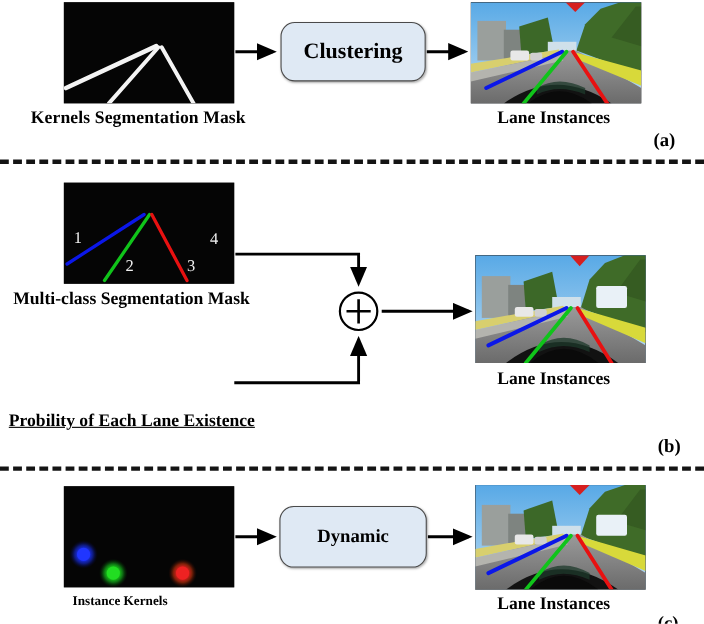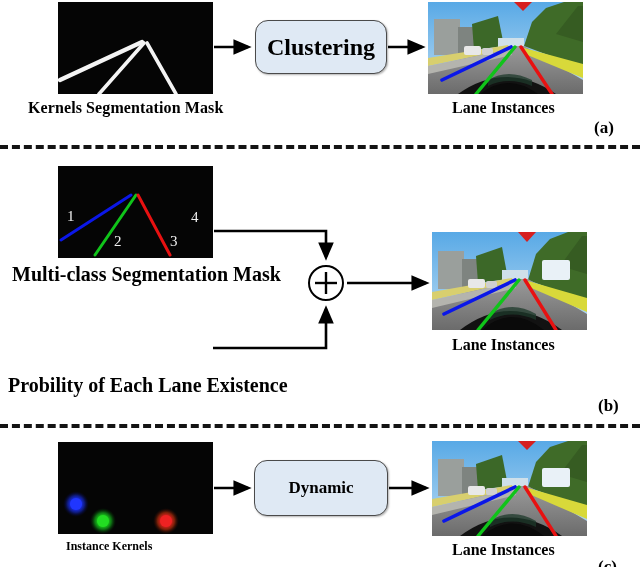--- a/index.html
+++ b/index.html
@@ -100,21 +100,21 @@
     <svg width="155" height="92" viewBox="0 0 155 92">
       <rect x="0" y="0" width="155" height="92" fill="#050505"></rect>
       <line x1="84" y1="40" x2="2" y2="78" stroke="#f4f4f4" stroke-width="4.2" stroke-linecap="round"></line>
       <line x1="86" y1="41" x2="41" y2="92" stroke="#f4f4f4" stroke-width="3.6" stroke-linecap="round"></line>
       <line x1="89" y1="41" x2="118" y2="92" stroke="#f4f4f4" stroke-width="3.6" stroke-linecap="round"></line>
     </svg>
   </div>
 
   <div class="caption" style="left:28px; top:99px; font-size:16px; letter-spacing:0.1px;">Kernels Segmentation Mask</div>
 
-  <div class="procbox" style="left:255px; top:20px; width:132px; height:54px; font-size:24px;">
+  <div class="procbox" style="left:255px; top:20px; width:132px; height:54px; font-size:20px;">
     <span>Clustering</span>
   </div>
 
   <div class="imgbox" style="left:428px; top:2px; width:155px; height:92px;">
     <svg width="155" height="92" viewBox="0 0 155 92">
       <defs>
         <linearGradient id="skyA" x1="0" y1="0" x2="0" y2="1">
           <stop offset="0%" stop-color="#58a9e6"></stop>
           <stop offset="100%" stop-color="#bcdcf2"></stop>
         </linearGradient>
@@ -168,24 +168,24 @@
       <line x1="73" y1="29" x2="3" y2="74" stroke="#0b17e8" stroke-width="3" stroke-linecap="round"></line>
       <line x1="78" y1="29" x2="37" y2="89" stroke="#10c41a" stroke-width="3" stroke-linecap="round"></line>
       <line x1="80" y1="29" x2="112" y2="89" stroke="#e81111" stroke-width="3" stroke-linecap="round"></line>
       <text x="9" y="55" fill="#f0f0f0" font-size="15" font-family="Liberation Serif, serif">1</text>
       <text x="56" y="80" fill="#f0f0f0" font-size="15" font-family="Liberation Serif, serif">2</text>
       <text x="112" y="80" fill="#f0f0f0" font-size="15" font-family="Liberation Serif, serif">3</text>
       <text x="133" y="56" fill="#f0f0f0" font-size="15" font-family="Liberation Serif, serif">4</text>
     </svg>
   </div>
 
-  <div class="caption" style="left:12px; top:263px; font-size:20px;">Multi-class Segmentation Mask</div>
-
-
-  <div class="caption" style="left:8px; top:374px; font-size:20px;">Probility of Each Lane Existence</div>
+  <div class="caption" style="left:12px; top:263px; font-size:16px;">Multi-class Segmentation Mask</div>
+
+
+  <div class="caption" style="left:8px; top:374px; font-size:16px;text-decoration:underline;">Probility of Each Lane Existence</div>
 
   <div class="abs" style="left:306px; top:263px; width:40px; height:40px;">
     <svg width="40" height="40" viewBox="0 0 40 40">
       <circle cx="20" cy="20" r="17" fill="#ffffff" stroke="#000000" stroke-width="2"></circle>
       <line x1="9" y1="20" x2="31" y2="20" stroke="#000000" stroke-width="2.4"></line>
       <line x1="20" y1="9" x2="20" y2="31" stroke="#000000" stroke-width="2.4"></line>
     </svg>
   </div>
 
   <div class="imgbox" style="left:432px; top:232px; width:155px; height:98px;">

